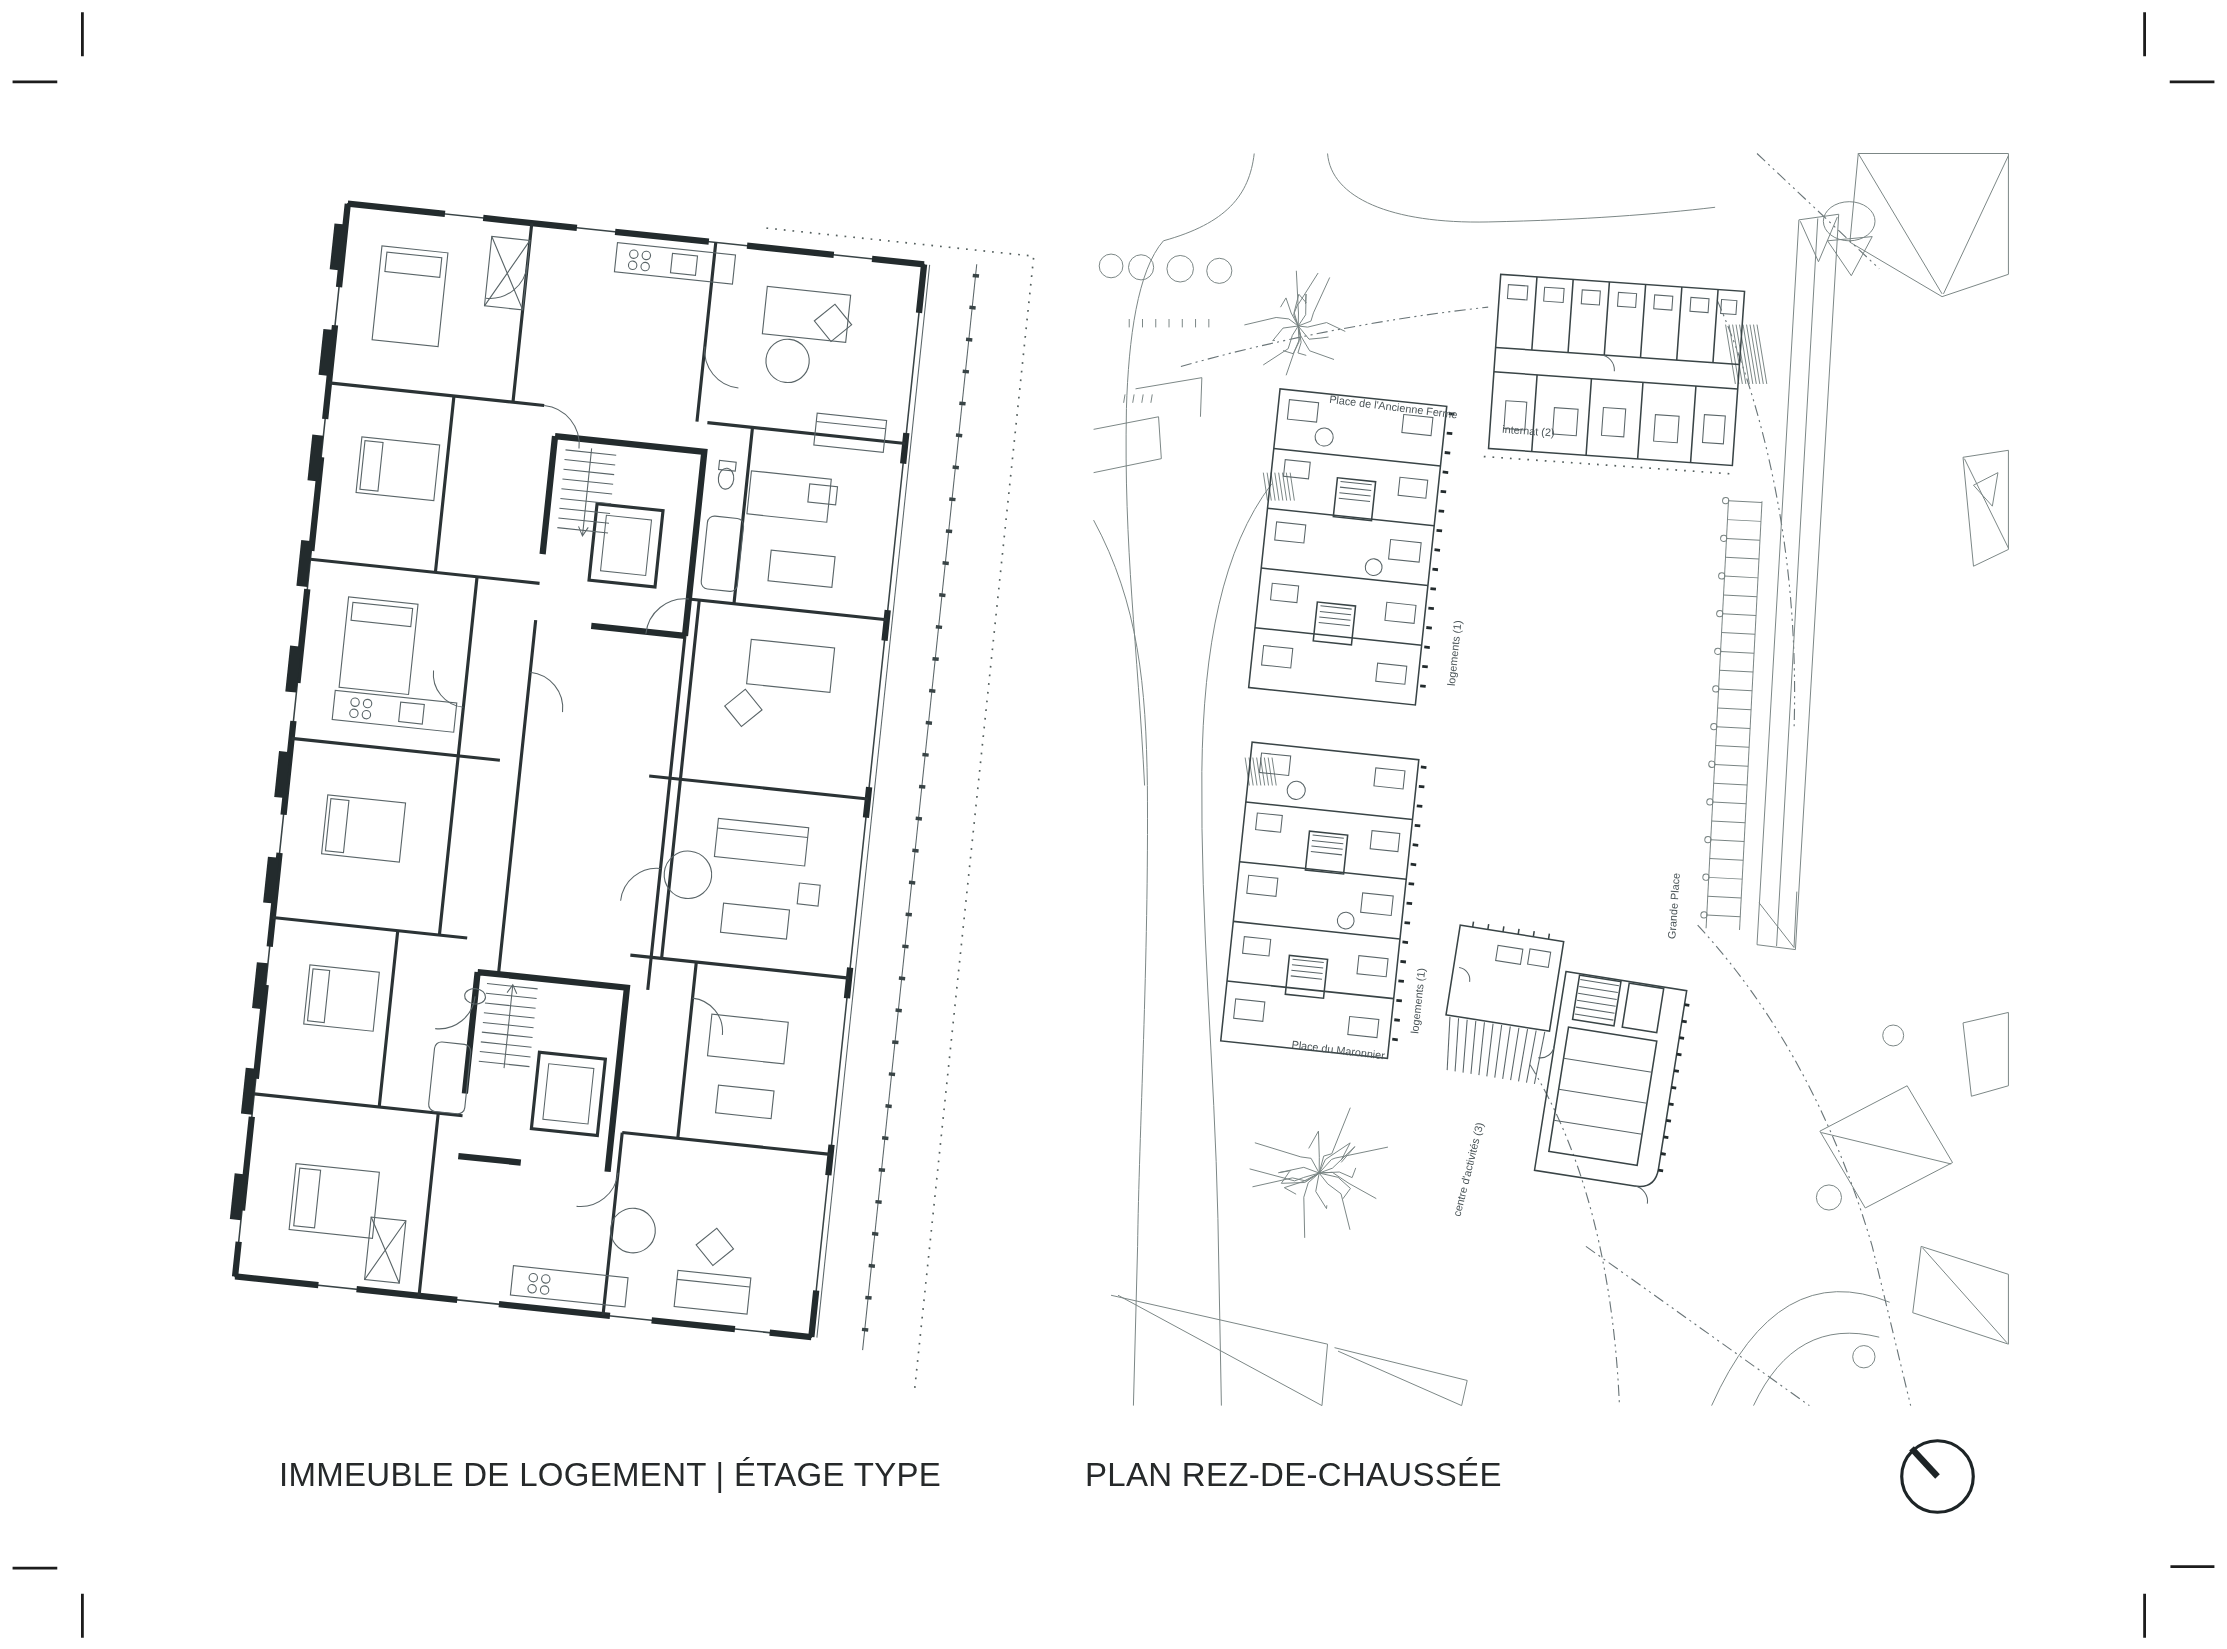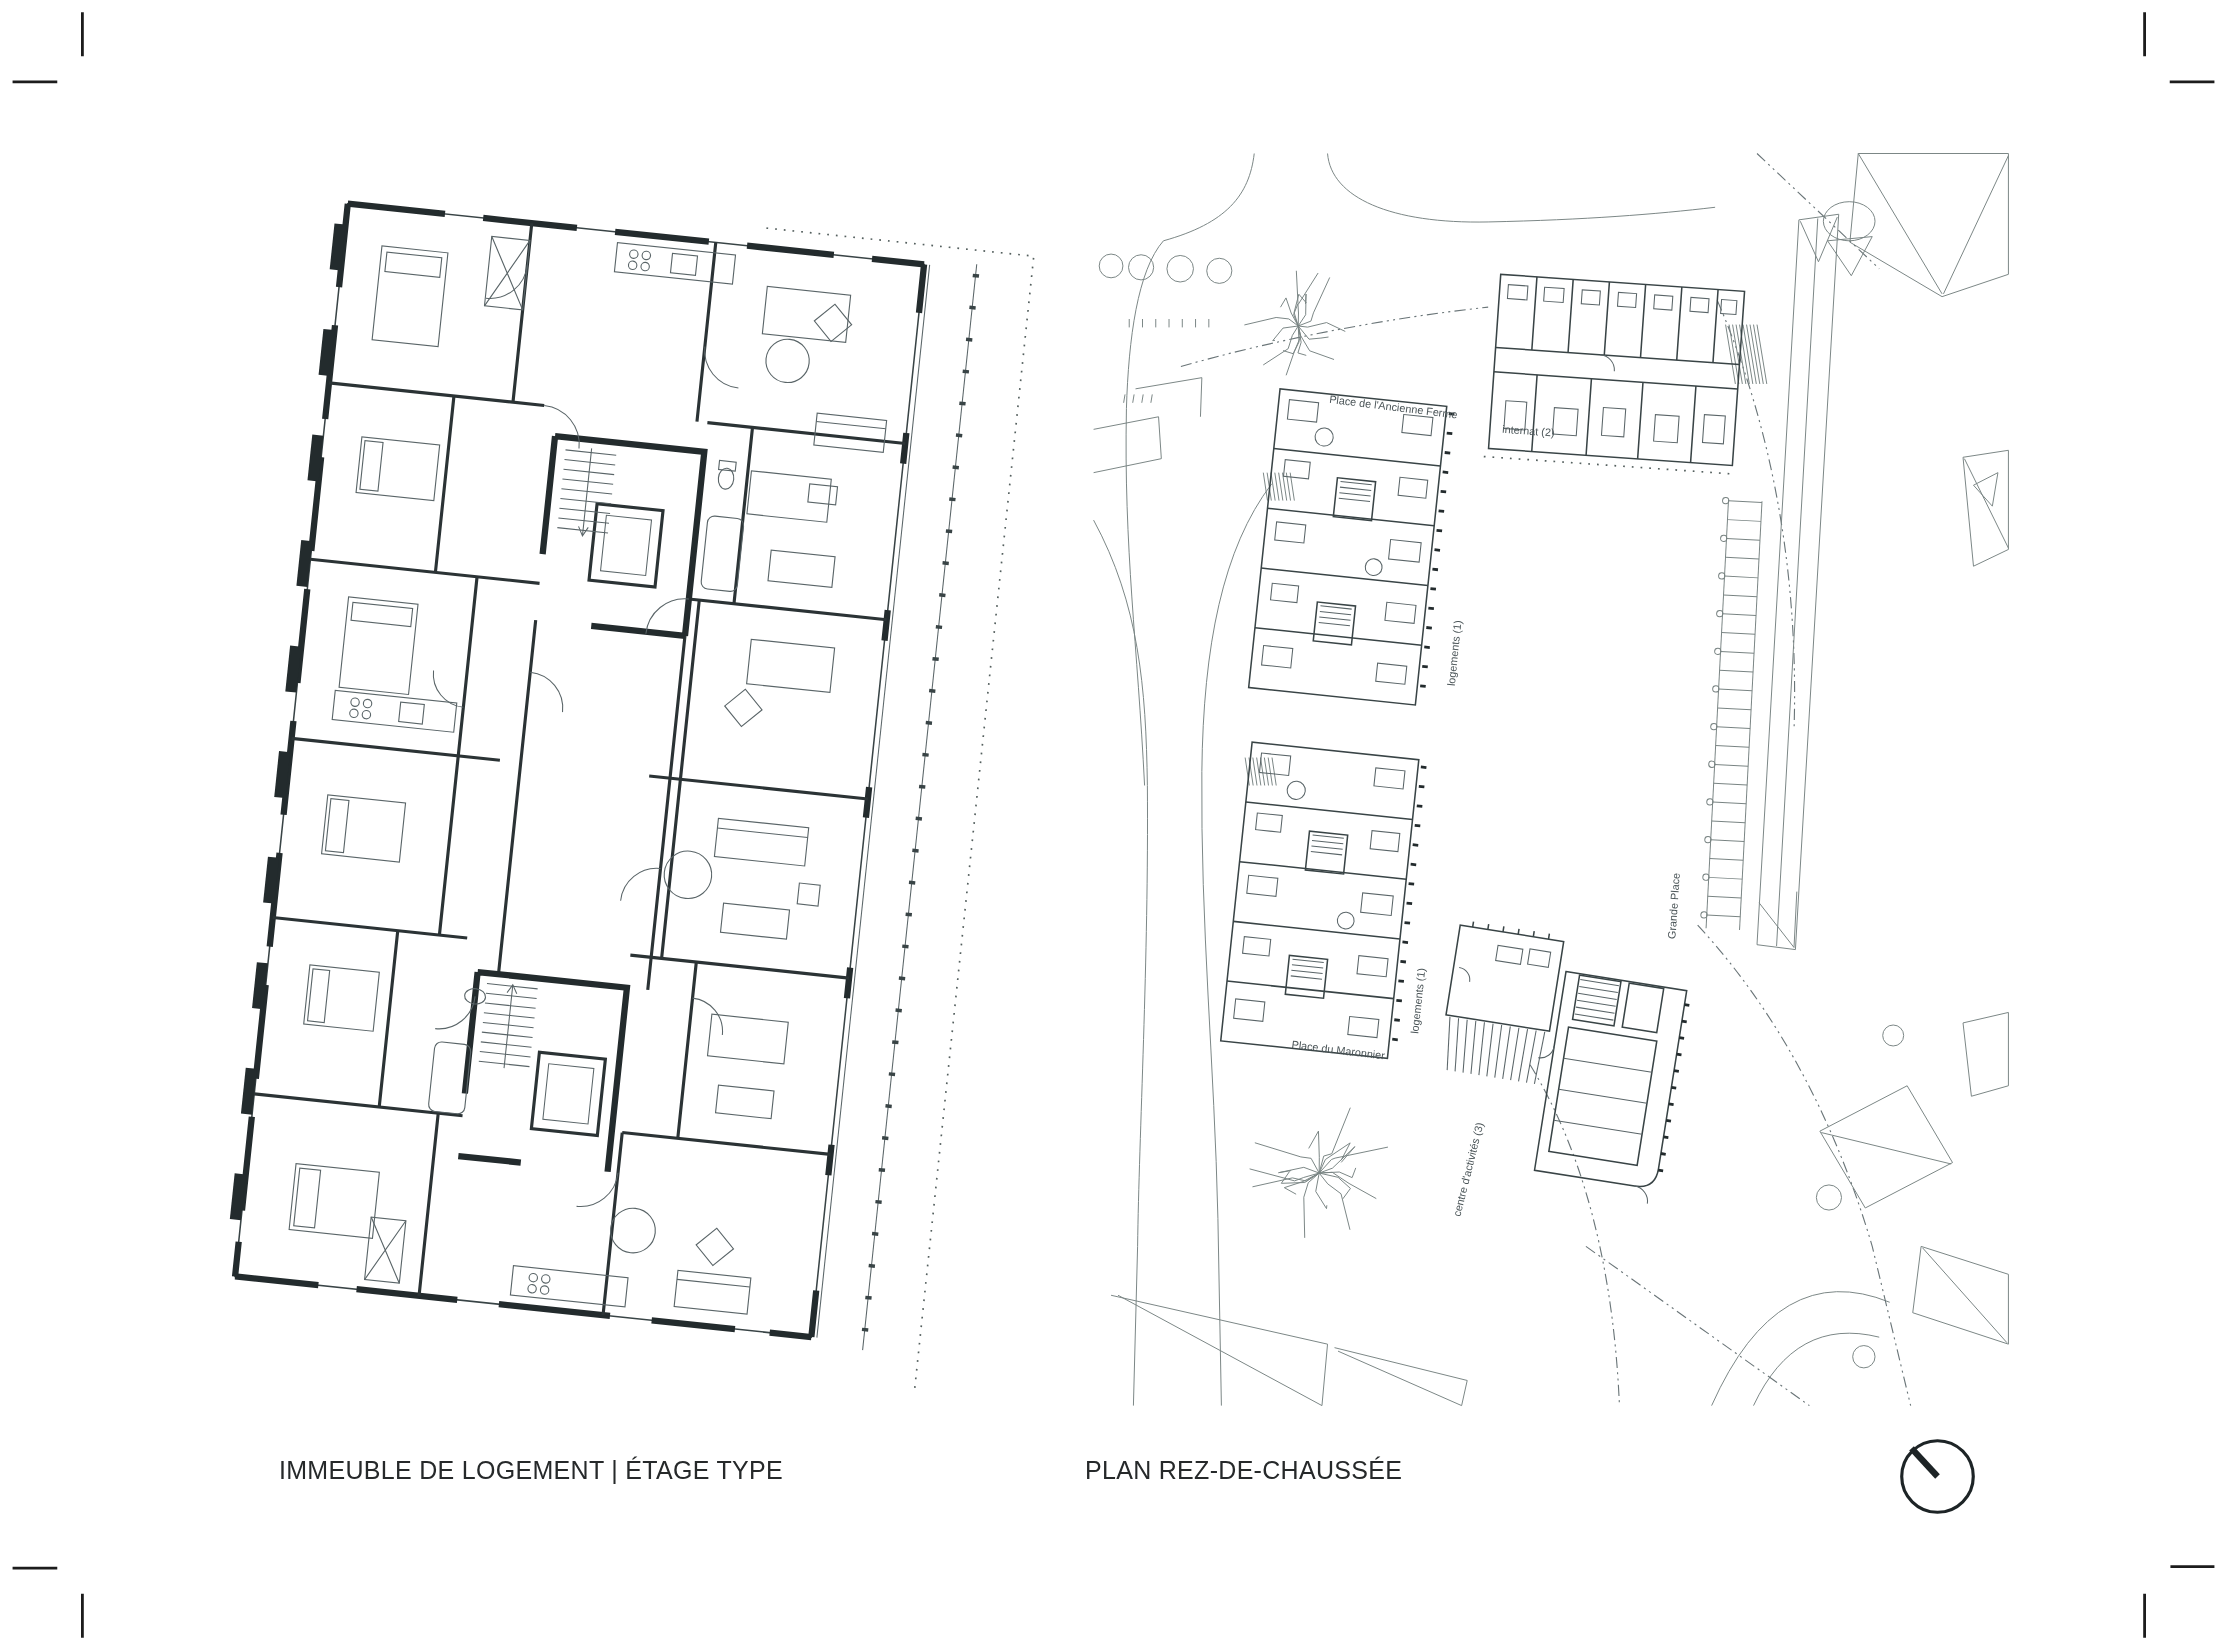--- a/index.html
+++ b/index.html
@@ -1,19 +1,19 @@
 <!DOCTYPE html>
 <html style="font-size:11.2px"><head>
 <meta charset="utf-8">
 <style>
   html,body{margin:0;padding:0;background:#f3f3f1;}
   #page{position:relative;width:2227px;height:1650px;background:#ffffff;overflow:hidden;
         font-family:"Liberation Sans", sans-serif;}
   svg{position:absolute;overflow:visible;}
-  .caption{position:absolute;font-size:25px;letter-spacing:0.3px;color:#26292a;white-space:nowrap;}
+  .caption{position:absolute;font-size:33px;letter-spacing:0.3px;color:#26292a;white-space:nowrap;}
   
   .wT{stroke:#232b2d;stroke-width:9;fill:none;stroke-linecap:butt;}
   .wM{stroke:#2b3335;stroke-width:4.5;fill:none;}
   .wS{stroke:#394446;stroke-width:2.2;fill:none;}
   .tn{stroke:#5a6568;stroke-width:1.5;fill:none;}
   .fn{stroke:#5a6568;stroke-width:1.6;fill:none;}
   .lt{stroke:#798483;stroke-width:1.4;fill:none;}
   .dd{stroke:#6a7578;stroke-width:1.6;fill:none;stroke-dasharray:16 6 3 6 3 6;}
   .dot{stroke:#55605f;stroke-width:2.4;fill:none;stroke-dasharray:2.5 10;}
   .pk{fill:#232b2d;stroke:none;}

